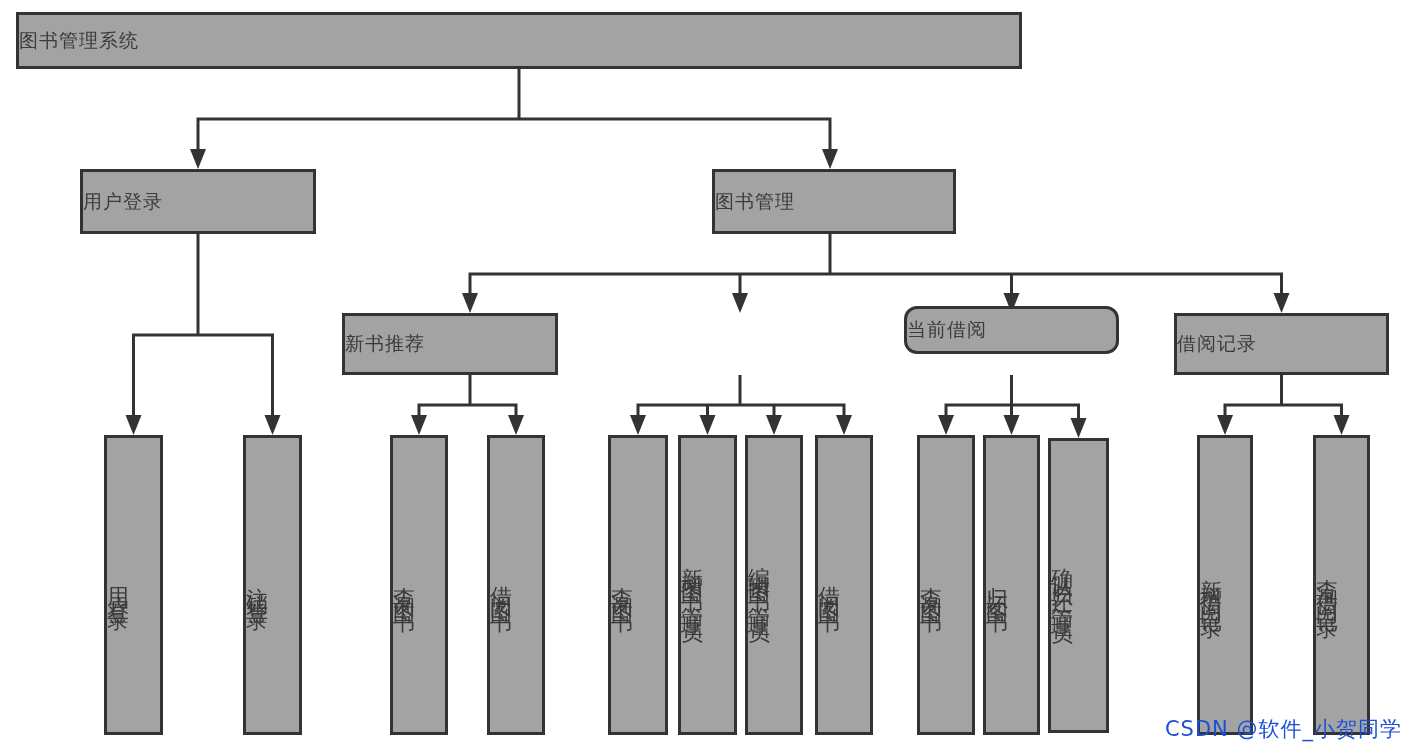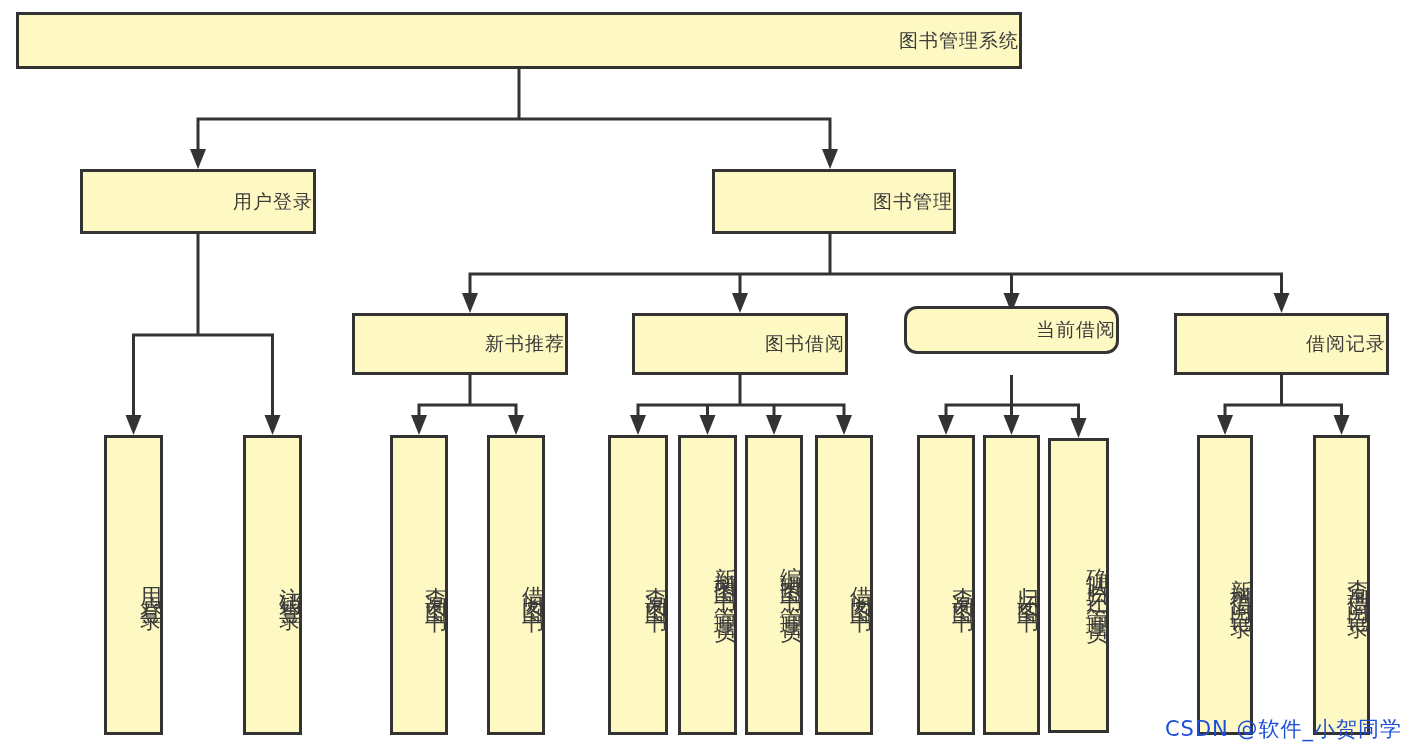--- a/index.html
+++ b/index.html
@@ -12,27 +12,26 @@
     font-family: "DejaVu Sans", "Liberation Sans", sans-serif;
   }
   #connectors {
     position: absolute;
     left: 0; top: 0;
     width: 1405px; height: 747px;
   }
   .node {
     position: absolute;
     box-sizing: border-box;
-    background: #fef9c3;
+    background: #a3a3a3;
     border: 3px solid #333333;
     display: flex;
     align-items: center;
-    justify-content: flex-end;
+    justify-content: flex-start;
     color: #3b3b3b;
-    font-family: Liberation Mono, monospace;
   }
   .node.h .lbl {
     font-size: 19px;
     letter-spacing: 1px;
     white-space: nowrap;
   }
   .node.v .lbl {
     writing-mode: vertical-rl;
     text-orientation: mixed;
     font-size: 22px;
@@ -78,25 +77,22 @@
 
   <div class="node h" style="left: 16px; top: 12px; width: 1006px; height: 57px; border-color: rgb(51, 51, 51); color: rgb(59, 59, 59);">
       <span class="lbl">图书管理系统</span>
     </div>
     <div class="node h" style="left: 80px; top: 169px; width: 236px; height: 65px; border-color: rgb(51, 51, 51); color: rgb(59, 59, 59);">
       <span class="lbl">用户登录</span>
     </div>
     <div class="node h" style="left: 712px; top: 169px; width: 244px; height: 65px; border-color: rgb(51, 51, 51); color: rgb(59, 59, 59);">
       <span class="lbl">图书管理</span>
     </div>
-    <div class="node h" style="left: 352px; top: 313px; width: 216px; height: 62px; border-color: rgb(51, 51, 51); color: rgb(59, 59, 59); padding-left: 43px;">
+    <div class="node h" style="left: 342px; top: 313px; width: 216px; height: 62px; border-color: rgb(51, 51, 51); color: rgb(59, 59, 59);">
       <span class="lbl">新书推荐</span>
-    </div>
-    <div class="node h" style="left: 632px; top: 313px; width: 216px; height: 62px; border-color: rgb(51, 51, 51); color: rgb(59, 59, 59);">
-      <span class="lbl">图书借阅</span>
     </div>
     <div class="node h" style="left: 904px; top: 306px; width: 215px; height: 48px; border-color: rgb(51, 51, 51); color: rgb(59, 59, 59); border-radius: 13px;">
       <span class="lbl">当前借阅</span>
     </div>
     <div class="node h" style="left: 1174px; top: 313px; width: 215px; height: 62px; border-color: rgb(51, 51, 51); color: rgb(59, 59, 59);">
       <span class="lbl">借阅记录</span>
     </div>
     <div class="node v" style="left: 104px; top: 435px; width: 59px; height: 300px; border-color: rgb(51, 51, 51); color: rgb(59, 59, 59);">
       <span class="lbl">用户登录</span>
     </div>

